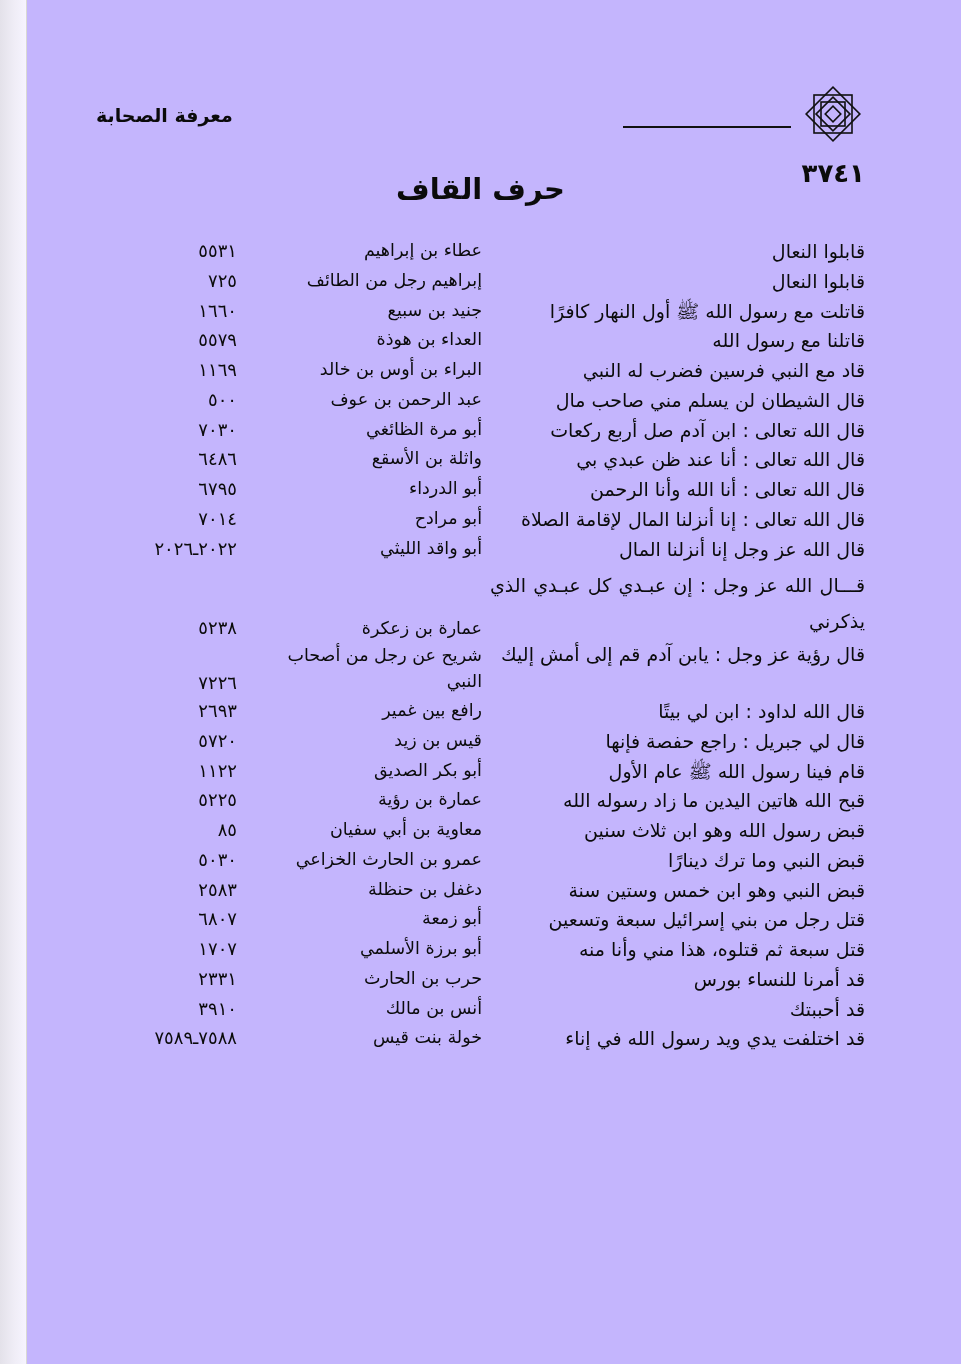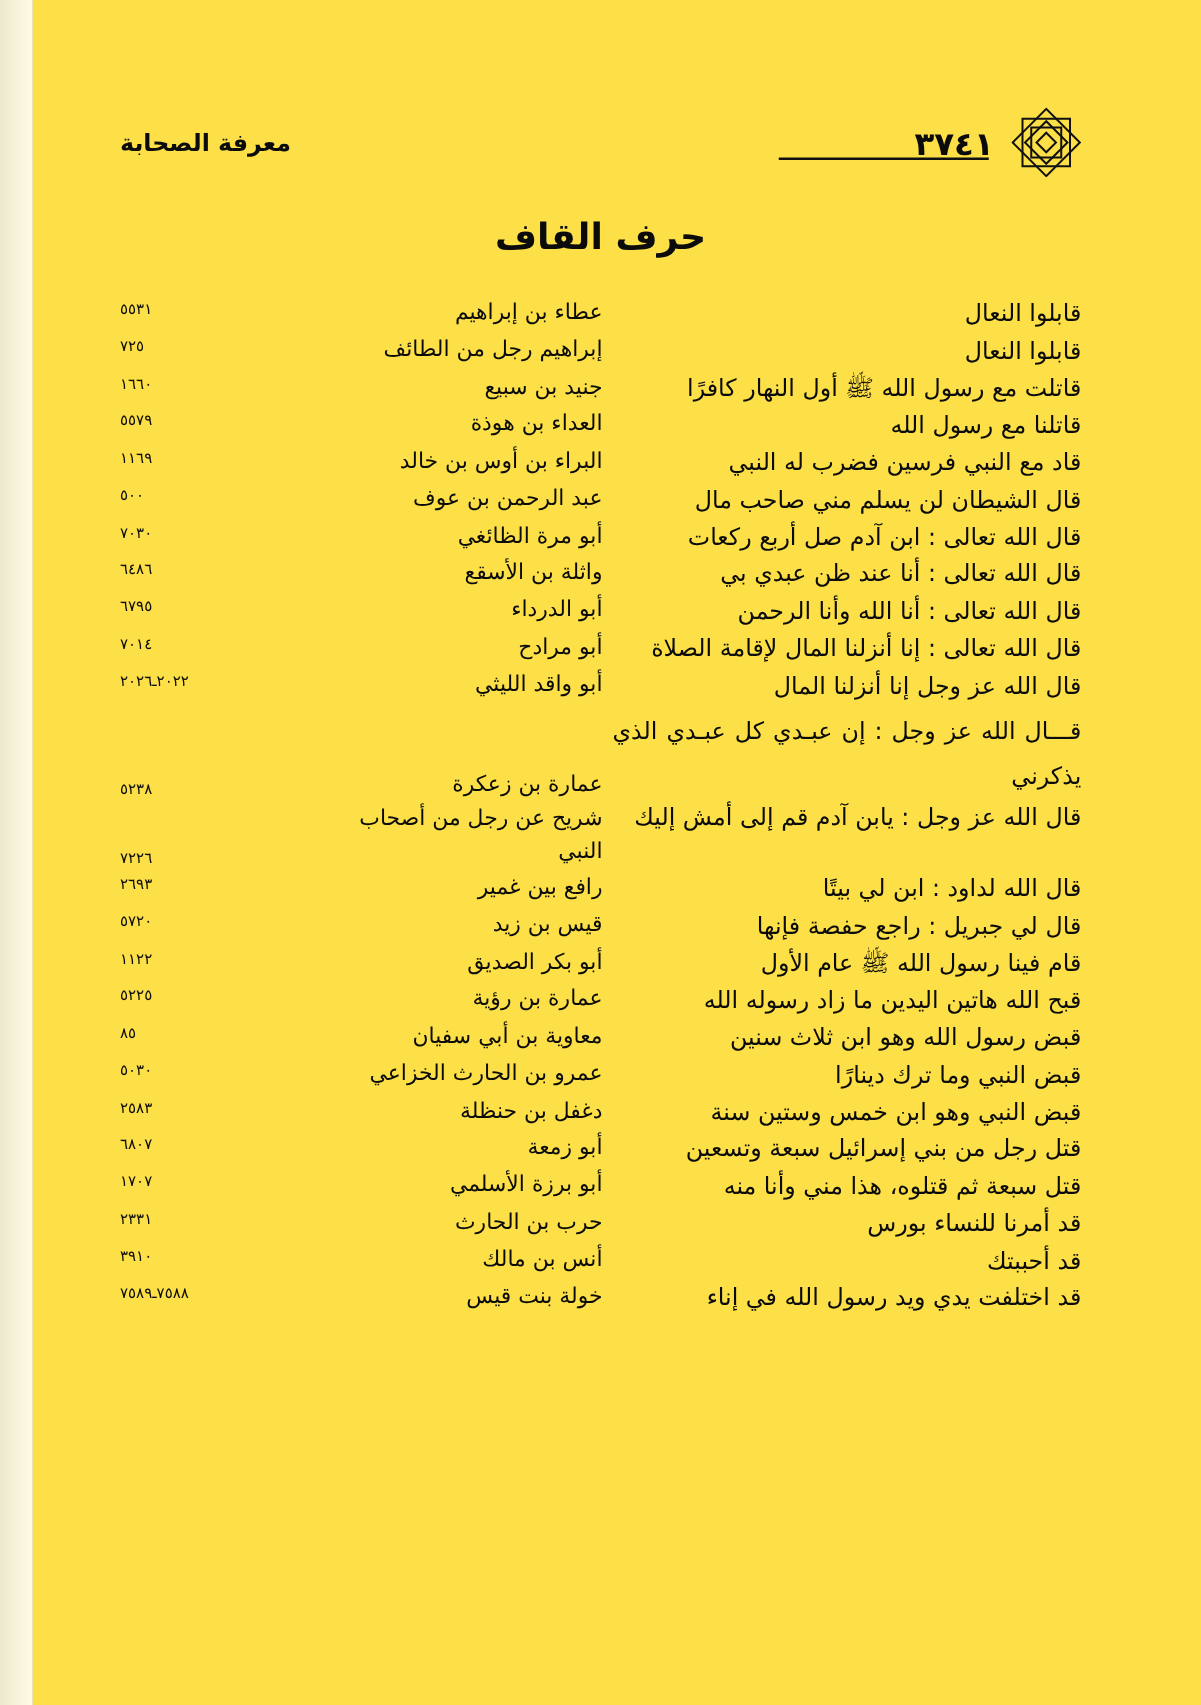--- a/index.html
+++ b/index.html
@@ -12,21 +12,21 @@
     height: 1364px;
     position: relative;
     font-family: "DejaVu Sans", "Liberation Sans", sans-serif;
     color: #0b0b0b;
     overflow: hidden;
   }
 
   .page {
     position: absolute;
     inset: 0;
-    background: #fde047;
+    background: #c4b5fd;
   }
 
   
   .edge-shade {
     position: absolute;
     top: 0;
     bottom: 0;
     left: 0;
     width: 26px;
     background: linear-gradient(to right, #e9e9e6 0%, #f7f7f5 55%, #ffffff 100%);
@@ -58,21 +58,21 @@
     letter-spacing: 0px;
     white-space: nowrap;
   }
   .folio-wrap {
     position: absolute;
     right: 0;
     top: 0;
     display: flex;
     align-items: center;
     gap: 14px;
-    flex-direction: row;
+    flex-direction: column;
   }
   .ornament {
     width: 56px;
     height: 56px;
     position: relative;
     flex: 0 0 auto;
   }
   .ornament svg { display: block; }
   .folio {
     font-size: 26px;
@@ -123,22 +123,22 @@
     padding-left: 8px;
   }
   .col-name {
     flex: 0 0 235px;
     text-align: right;
     font-size: 17.5px;
     padding-left: 10px;
   }
   .col-num {
     flex: 1 1 auto;
-    text-align: left;
-    font-size: 12px;
+    text-align: right;
+    font-size: 18px;
     letter-spacing: 1px;
     white-space: nowrap;
   }
 
   
   .row.tall { margin-bottom: 4px; }
   .row.tall .col-entry { line-height: 1.9; }
   .entry-justify {
     text-align: justify;
     text-align-last: justify;
@@ -249,21 +249,21 @@
     <div class="row tall">
       <div class="col-entry">
         <span class="entry-justify" style="display:block">قـــال الله عز وجل : إن عبـدي كل عبـدي الذي</span>
         <span class="entry-second">يذكرني</span>
       </div>
       <div class="col-name num-bottom">عمارة بن زعكرة</div>
       <div class="col-num num-bottom">٥٢٣٨</div>
     </div>
 
     <div class="row">
-      <div class="col-entry">قال الله عز وجل : يابن آدم قم إلى أمش إليك</div>
+      <div class="col-entry">قال رؤية عز وجل : يابن آدم قم إلى أمش إليك</div>
       <div class="col-name two-line">
         <span>شريح عن رجل من أصحاب</span><br>
         <span>النبي</span>
       </div>
       <div class="col-num num-bottom">٧٢٢٦</div>
     </div>
 
     <div class="row">
       <div class="col-entry">قال الله لداود : ابن لي بيتًا</div>
       <div class="col-name">رافع بين غمير</div>

